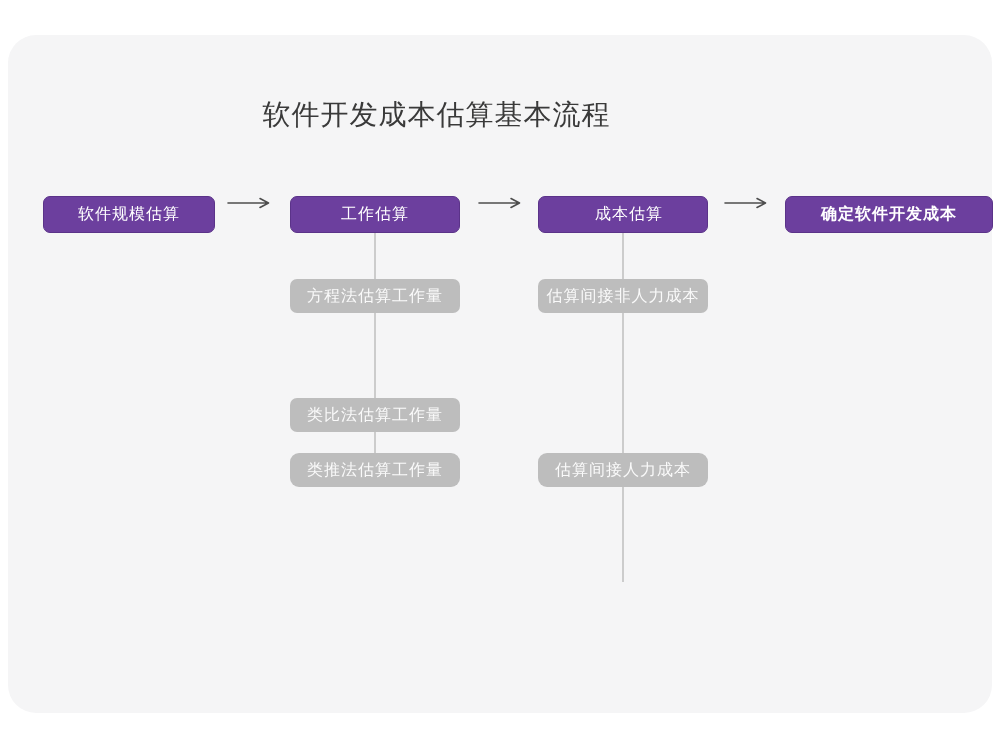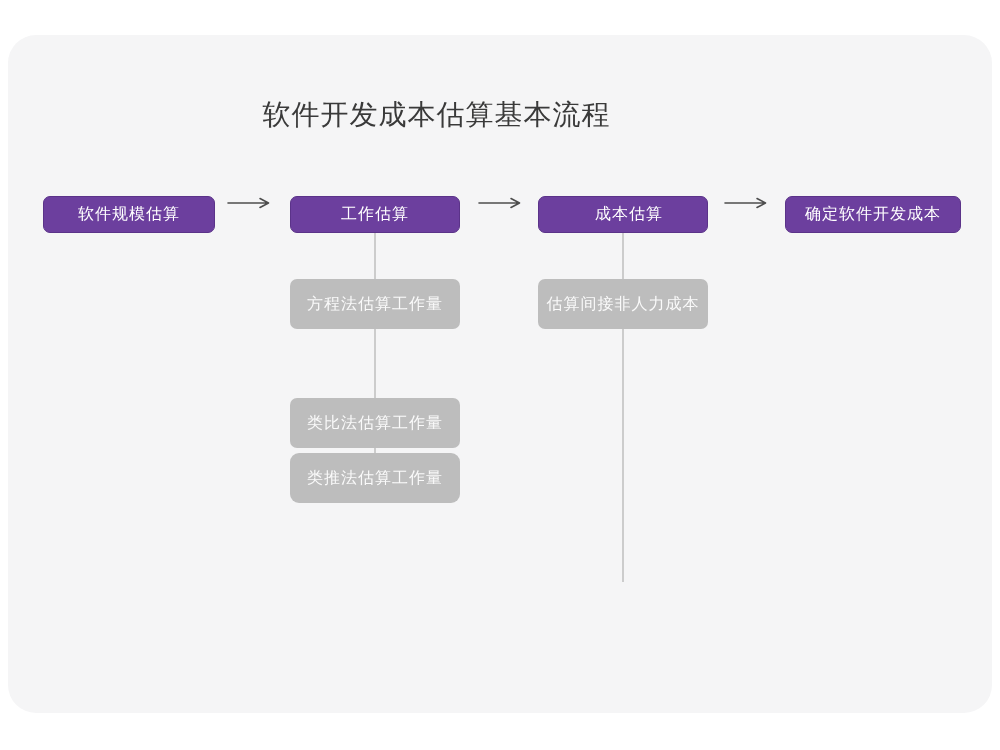--- a/index.html
+++ b/index.html
@@ -52,41 +52,41 @@
     font-size:16px;
     letter-spacing:1px;
     display:flex;
     align-items:center;
     justify-content:center;
     z-index:3;
   }
   .stage-scale{left:43px;width:172px;}
   .stage-effort{left:290px;width:170px;}
   .stage-cost{left:538px;width:170px;padding-left:12px;}
-  .stage-final{left:785px;width:176px;}
+  .stage-final{left:785px;width:208px;font-weight:bold;}
   .flow-arrow{
     position:absolute;
     top:196px;
     width:46px;height:14px;
     z-index:2;
   }
   .arrow-1{left:227px;}
   .arrow-2{left:478px;}
   .arrow-3{left:724px;}
   .connector-line{
     position:absolute;
     width:2px;
     background:var(--c-connector);
     z-index:1;
   }
   .connector-a{left:374px;top:222px;height:260px;}
   .connector-b{left:622px;top:222px;height:360px;}
   .sub-box{
     position:absolute;
-    height:50px;
+    height:34px;
     background:var(--c-secondary);
     border-radius:7px;
     color:#fafafa;
     font-size:16px;
     letter-spacing:1px;
     display:flex;
     align-items:center;
     justify-content:center;
     z-index:3;
   }
@@ -127,14 +127,15 @@
   <div class="stage-box stage-final">确定软件开发成本</div>
 
   <div class="connector-line connector-a"></div>
   <div class="connector-line connector-b"></div>
 
   <div class="sub-box col-a row-1">方程法估算工作量</div>
   <div class="sub-box col-a row-2">类比法估算工作量</div>
   <div class="sub-box col-a row-3">类推法估算工作量</div>
 
   <div class="sub-box col-b row-1">估算间接非人力成本</div>
+  <div class="sub-box col-b row-3">估算间接人力成本</div>
 
 </div>
 
 </body></html>

